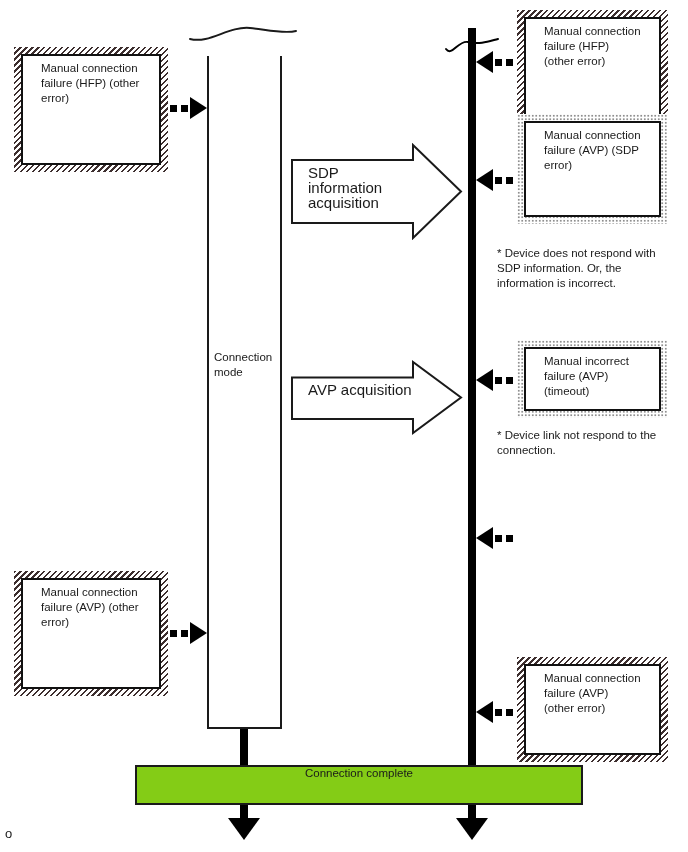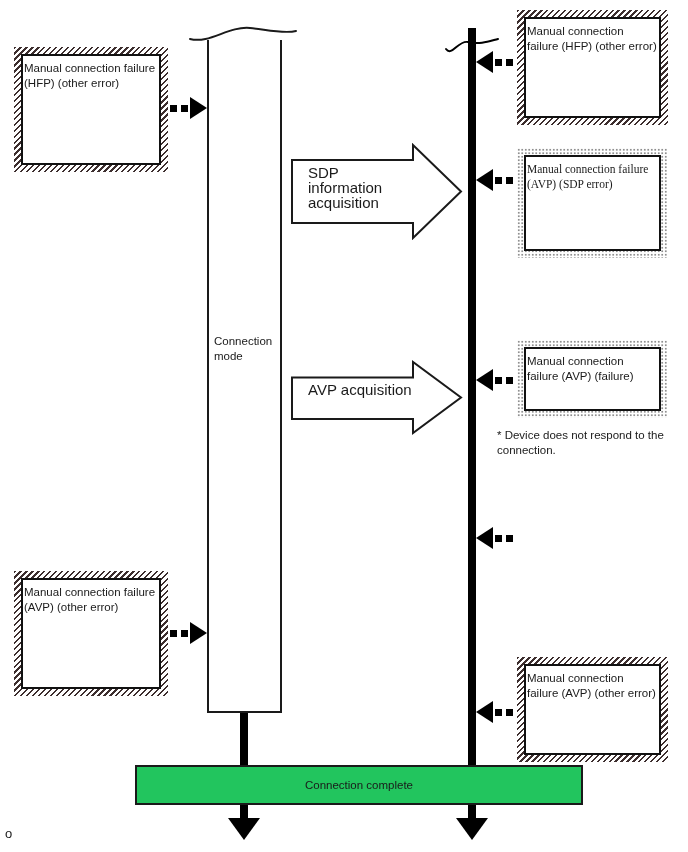--- a/index.html
+++ b/index.html
@@ -4,58 +4,58 @@
 <style>
   html,body { margin:0; padding:0; background:#fff; }
   #canvas {
     position:relative; width:688px; height:852px; background:#ffffff;
     font-family:"Liberation Sans", sans-serif; color:#1a1a1a; overflow:hidden;
   }
   .abs { position:absolute; }
 
   
   .lifeline-col {
-    left:207px; top:40px; width:75px; height:673px; box-sizing:border-box;
+    left:207px; top:56px; width:75px; height:673px; box-sizing:border-box;
     border:2px solid #1a1a1a; border-top:none; background:#fff; z-index:2;
   }
   .lifeline-label {
     position:absolute; left:5px; top:294px; width:64px;
     font-size:11.5px; line-height:15px;
   }
   .thick-line { background:#000; z-index:1; }
   .wave-svg { z-index:3; pointer-events:none; }
 
   
   .fail-box { box-sizing:border-box; padding:7px; z-index:2; }
   .fail-box .inner {
     box-sizing:border-box; width:100%; height:100%;
     background:#fff; border:2px solid #111;
-    padding:5px 1px; font-size:11.5px; line-height:15px;
+    padding:5px 18px; font-size:11.5px; line-height:15px;
   }
   .hatch { background-image:repeating-linear-gradient(135deg, var(--hatch,#3d2e2e) 0 1.6px, #ffffff 1.6px 4.2px); }
   .dots  { background-image:radial-gradient(var(--dots,#8f8f8f) 34%, transparent 36%); background-size:3.5px 3.5px; background-color:#fff; }
 
   
   .dashed-arrow { height:22px; display:flex; align-items:center; z-index:2; }
   .dash { width:7px; height:7px; background:#000; margin:0 2px; flex:0 0 auto; }
   .tri-right { width:0; height:0; border-top:11px solid transparent; border-bottom:11px solid transparent; border-left:17px solid #000; flex:0 0 auto; }
   .tri-left  { width:0; height:0; border-top:11px solid transparent; border-bottom:11px solid transparent; border-right:17px solid #000; flex:0 0 auto; }
 
   
   .action-svg { z-index:2; }
   .action-label { z-index:3; font-size:15px; line-height:15px; }
 
   
   .note { width:180px; font-size:11.5px; line-height:15px; z-index:2; }
 
   
   .terminal-box {
     left:135px; top:765px; width:448px; height:40px; box-sizing:border-box;
-    border:2px solid #1a1a1a; background:#22c55e; z-index:4;
-    display:flex; align-items:center; justify-content:center;
+    border:2px solid #1a1a1a; background:#84cc16; z-index:4;
+    display:flex; align-items:flex-start; justify-content:center;
     font-size:11.5px;
   }
   .tri-down { width:0; height:0; border-left:16px solid transparent; border-right:16px solid transparent; border-top:22px solid #000; z-index:1; }
 
   .corner-mark { left:5px; top:826px; font-size:13px; z-index:2; }
 </style>
 </head>
 <body>
 
 <div id="canvas">
@@ -88,25 +88,25 @@
   <div class="abs fail-box hatch" style="left:14px;top:47px;width:154px;height:125px;">
     <div class="inner">Manual connection failure (HFP) (other error)</div>
   </div>
   <div class="abs fail-box hatch" style="left:14px;top:571px;width:154px;height:125px;">
     <div class="inner">Manual connection failure (AVP) (other error)</div>
   </div>
 
   <div class="abs fail-box hatch" style="left:517px;top:10px;width:151px;height:115px;">
     <div class="inner">Manual connection failure (HFP) (other error)</div>
   </div>
-  <div class="abs fail-box dots" style="left:517px;top:148px;width:151px;height:110px;font-family:Liberation Serif, serif;">
+  <div class="abs fail-box dots" style="left:517px;top:114px;width:151px;height:110px;">
     <div class="inner">Manual connection failure (AVP) (SDP error)</div>
   </div>
   <div class="abs fail-box dots" style="left:517px;top:340px;width:151px;height:78px;">
-    <div class="inner">Manual connection failure (AVP) (failure)</div>
+    <div class="inner">Manual incorrect failure (AVP) (timeout)</div>
   </div>
   <div class="abs fail-box hatch" style="left:517px;top:657px;width:151px;height:105px;">
     <div class="inner">Manual connection failure (AVP) (other error)</div>
   </div>
 
   <div class="abs dashed-arrow" style="left:168px;top:97px;">
     <span class="dash"></span>
       <span class="dash"></span>
       <span class="tri-right"></span>
   </div>
@@ -135,21 +135,22 @@
     <span class="tri-left"></span>
       <span class="dash"></span>
       <span class="dash"></span>
   </div>
   <div class="abs dashed-arrow" style="left:476px;top:701px;">
     <span class="tri-left"></span>
       <span class="dash"></span>
       <span class="dash"></span>
   </div>
 
-  <div class="abs note" style="left:497px;top:428px;">* Device does not respond to the connection.</div>
+  <div class="abs note" style="left:497px;top:246px;">* Device does not respond with SDP information. Or, the information is incorrect.</div>
+  <div class="abs note" style="left:497px;top:428px;">* Device link not respond to the connection.</div>
 
   <div class="abs terminal-box">
     <span>Connection complete</span>
   </div>
 
   <div class="abs thick-line" style="left:240px;top:805px;width:8px;height:14px;"></div>
   <div class="abs tri-down" style="left:228px;top:818px;"></div>
   <div class="abs thick-line" style="left:468px;top:805px;width:8px;height:14px;"></div>
   <div class="abs tri-down" style="left:456px;top:818px;"></div>
 

